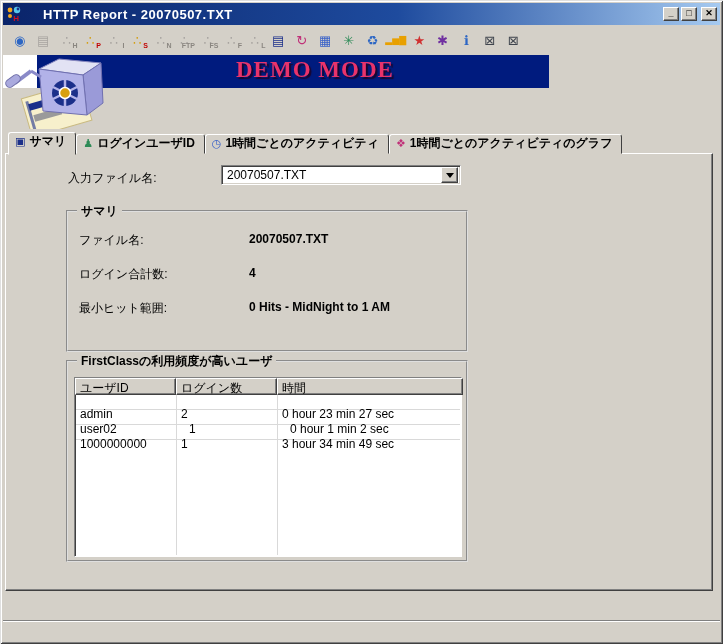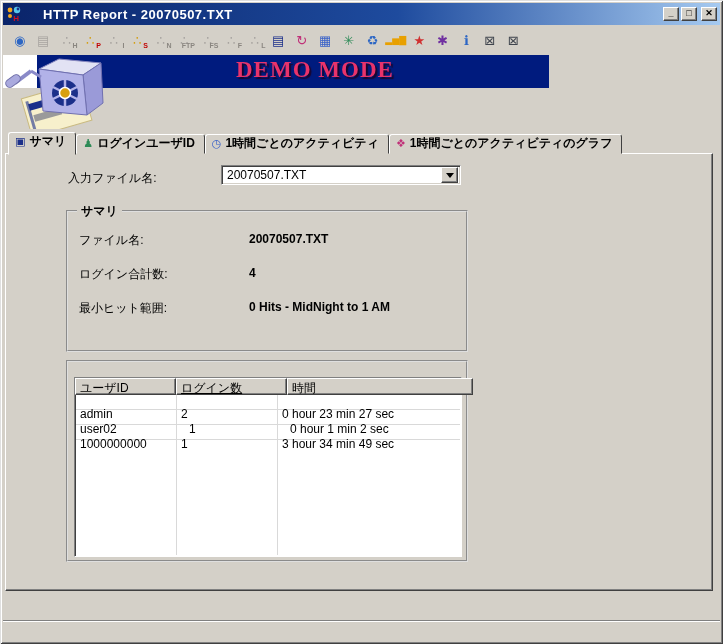--- a/index.html
+++ b/index.html
@@ -250,24 +250,25 @@
             <span class="sum-value">4</span>
           </div>
           <div class="sum-row">
             <span class="sum-label">最小ヒット範囲:</span>
             <span class="sum-value">0 Hits - MidNight to 1 AM</span>
           </div>
         </div>
     </div>
 
     <div class="groupbox gb-users">
+      <span class="gb-legend">FirstClassの利用頻度が高いユーザ</span>
       <div class="listview">
         <div class="lv-header">
             <div class="lv-h" style="width: 101px;">ユーザID</div>
-            <div class="lv-h" style="width: 111px; text-decoration: underline;">ログイン数</div>
+            <div class="lv-h" style="width: 101px;">ログイン数</div>
             <div class="lv-h" style="width: 186px;">時間</div>
           </div>
         <div class="lv-body">
           <span class="lv-col-sep" style="left:100px"></span>
           <span class="lv-col-sep" style="left:201px"></span>
         <div class="lv-row">
               <div class="lv-td" style="width: 101px;">admin</div>
               <div class="lv-td" style="width: 101px;">2</div>
               <div class="lv-td" style="width: 186px;">0 hour 23 min 27 sec</div>
             </div>

